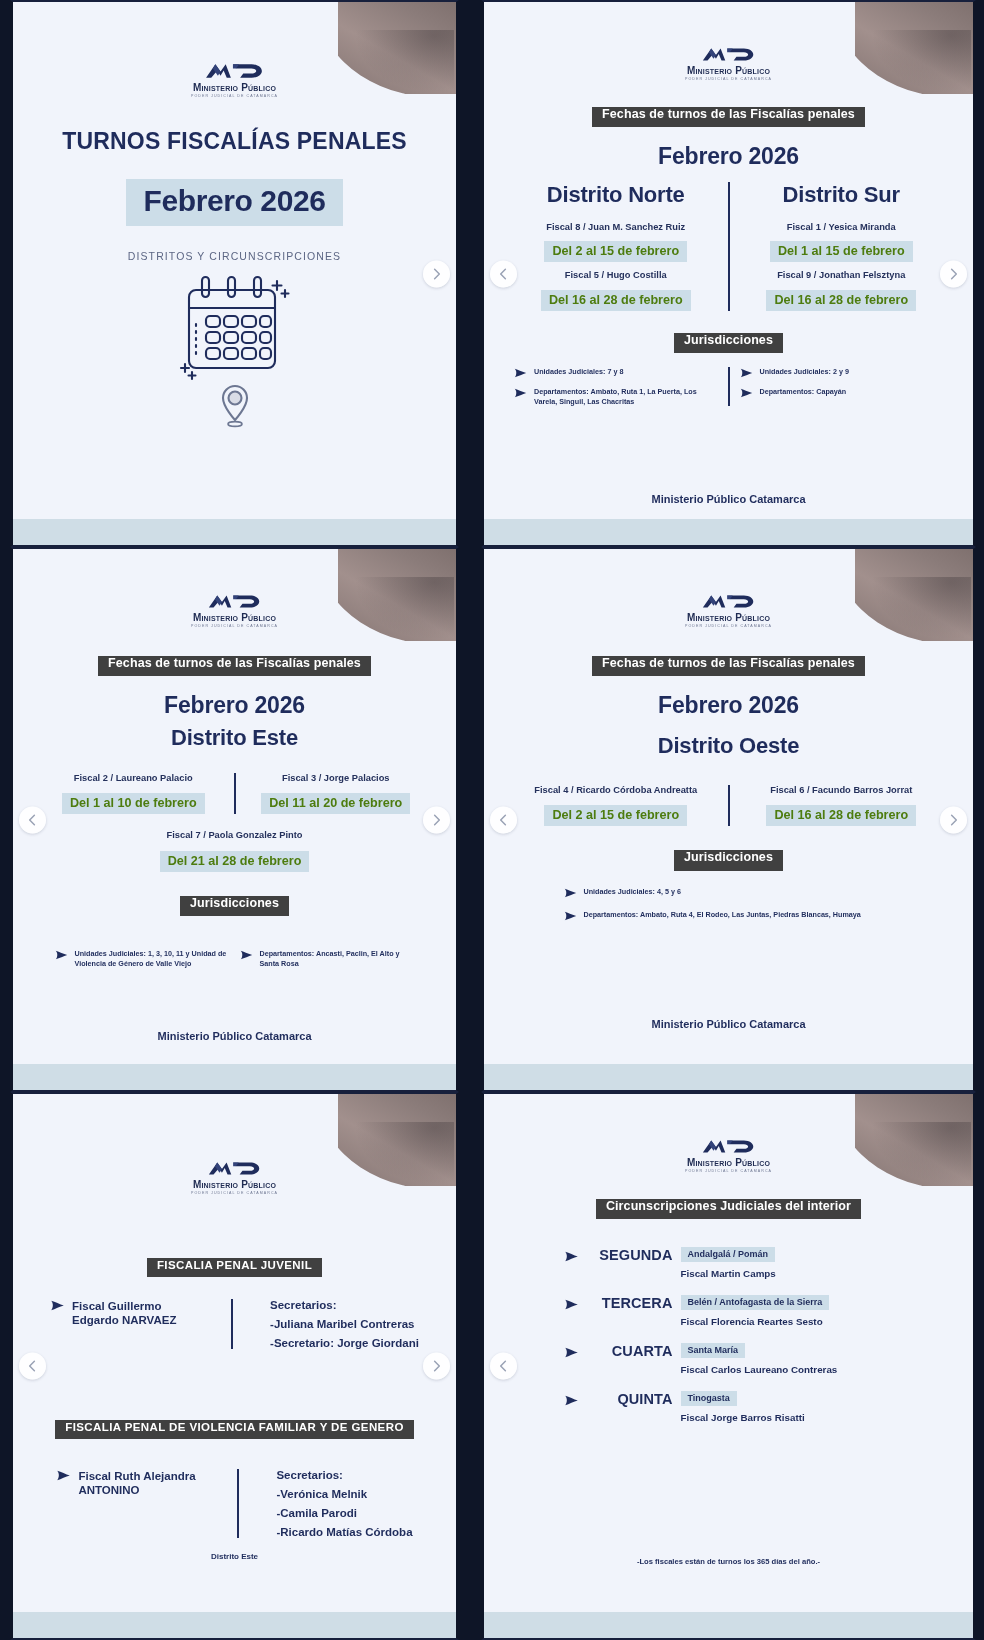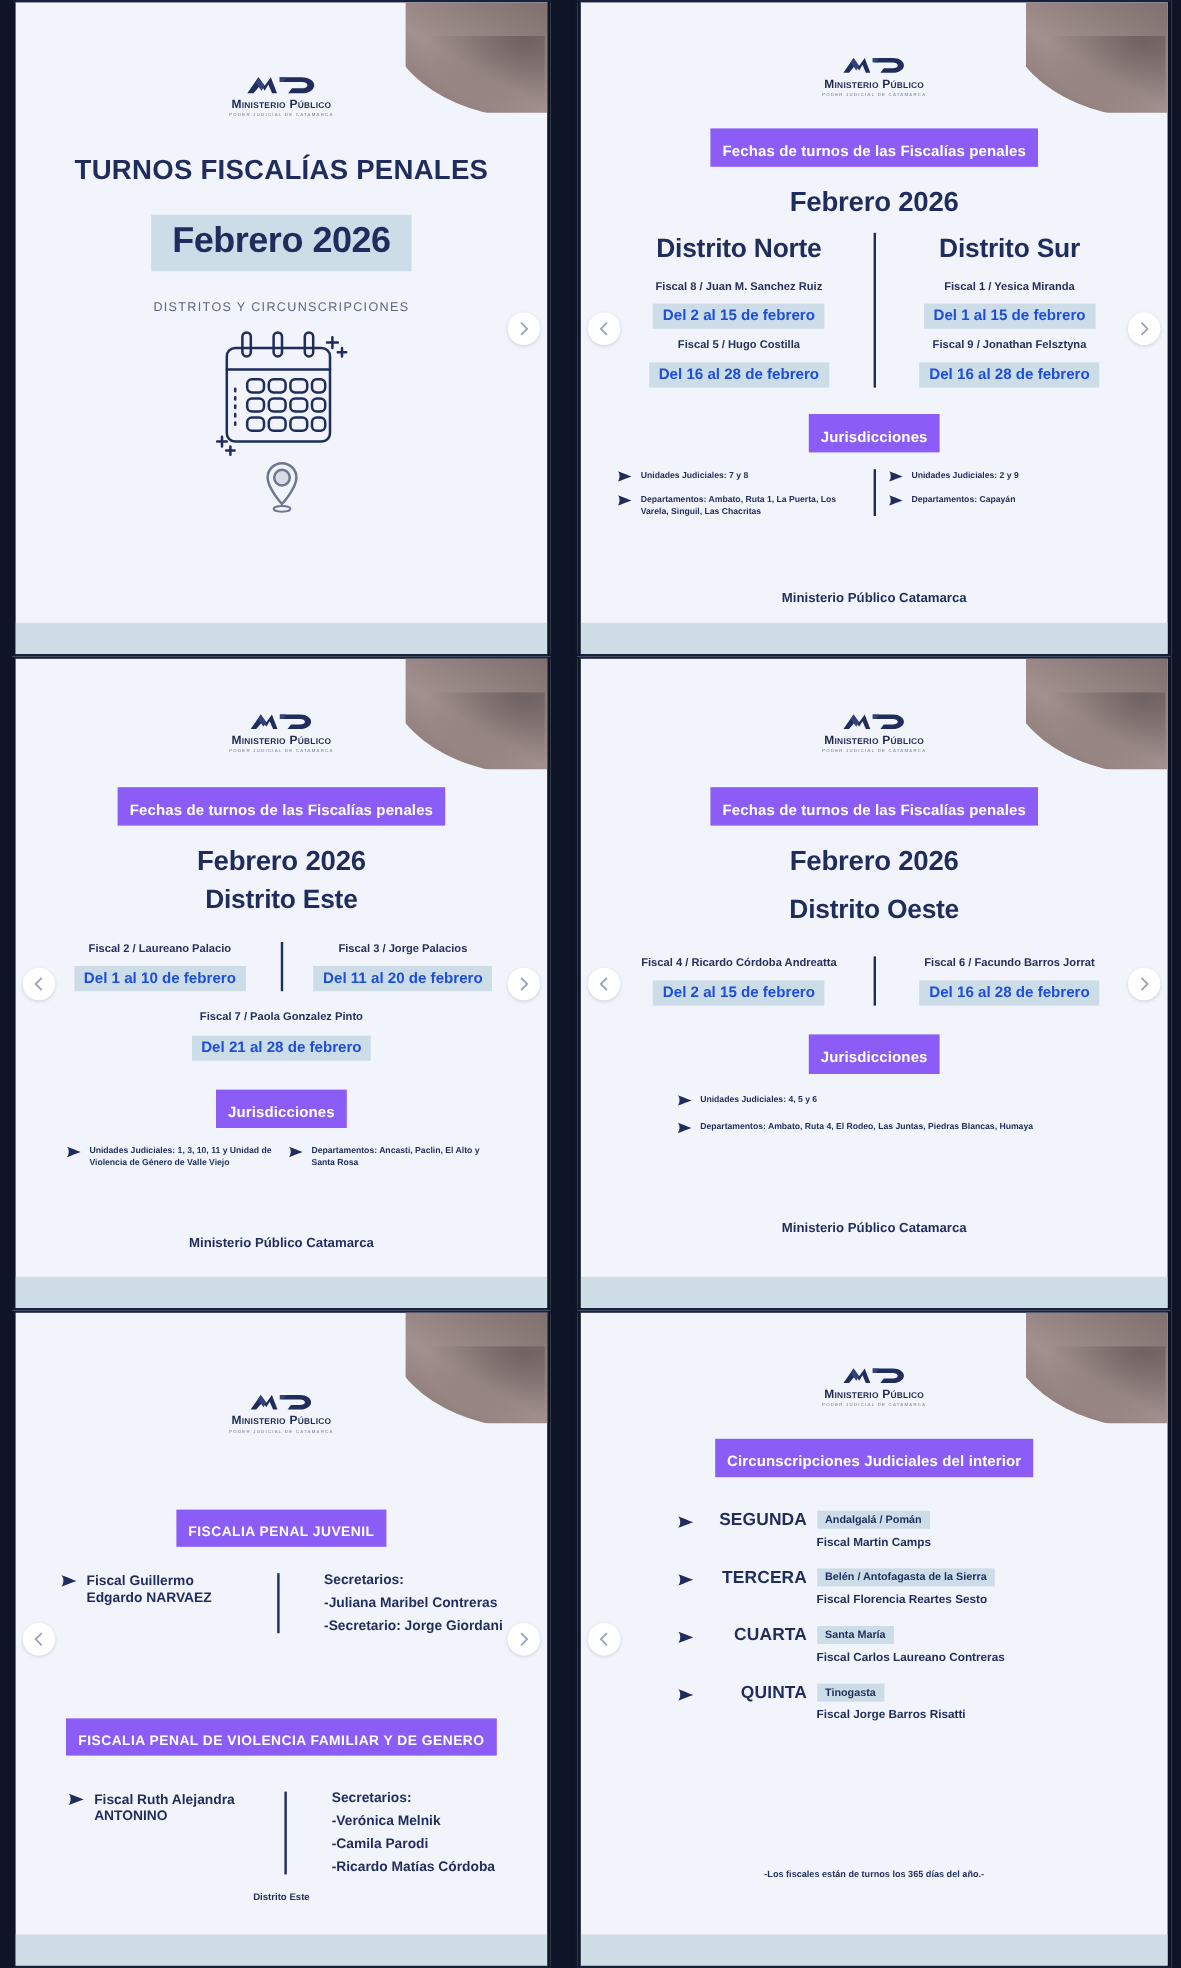--- a/index.html
+++ b/index.html
@@ -103,25 +103,25 @@
     font-size: 3.6px;
     letter-spacing: 1.05px;
     color: #6b7490;
     margin-top: 1px;
     text-transform: uppercase;
     white-space: nowrap;
   }
 
   
   .banner {
-    background: #8b5cf6;
+    background: #404040;
     color: #ffffff;
     font-weight: 700;
     font-size: 12.5px;
-    padding: 12px 10px 5px;
+    padding: 0 10px 5px;
     letter-spacing: .1px;
     text-align: center;
     line-height: 1.22;
   }
   .banner.caps { letter-spacing: .4px; font-size: 11.5px; margin-top: 35px; }
 
   .month {
     color: #1f2c5c;
     font-weight: 700;
     font-size: 23px;
@@ -138,21 +138,21 @@
   .fiscal-name {
     color: #25315c;
     font-weight: 700;
     font-size: 9.3px;
     text-align: center;
     line-height: 1.2;
   }
   .date-chip {
     display: inline-block;
     background: #ccdde8;
-    color: #1d4ed8;
+    color: #4d7c0f;
     font-weight: 700;
     font-size: 12.6px;
     padding: 3px 8px 4px;
     white-space: nowrap;
   }
   .footer-name {
     color: #1f2c5c;
     font-weight: 700;
     font-size: 11px;
     text-align: center;
@@ -249,21 +249,21 @@
     margin-top: 22px;
     width: 100%;
     display: flex;
     align-items: stretch;
     justify-content: center;
   }
   .s3-col { flex: 1 1 0; display: flex; flex-direction: column; align-items: center; gap: 9px; padding: 0 8px; }
   .s3-third { margin-top: 16px; display: flex; flex-direction: column; align-items: center; gap: 9px; }
   .s3-juris { margin-top: 24px; }
   .s3-jcols { margin-top: 14px; width: 100%; display: flex; justify-content: center; gap: 10px; }
-  .s3-jcol { flex: 0 1 auto; max-width: 175px; }
+  .s3-jcol { flex: 0 1 auto; max-width: 175px; margin-top: 19px; }
   .s3-footer { margin-top: auto; margin-bottom: 22px; }
 
   .s4-cols { margin-top: 26px; }
   .s4-jlist { margin-top: 16px; display: flex; flex-direction: column; gap: 12px; width: 330px; }
   .s4-footer { margin-top: auto; margin-bottom: 34px; }
 
   
   .s5-logo { margin-top: 66px; }
   .s5-banner-wrap { margin-top: 28px; }
   .s5-block { margin-top: 22px; width: 100%; display: flex; justify-content: center; }

